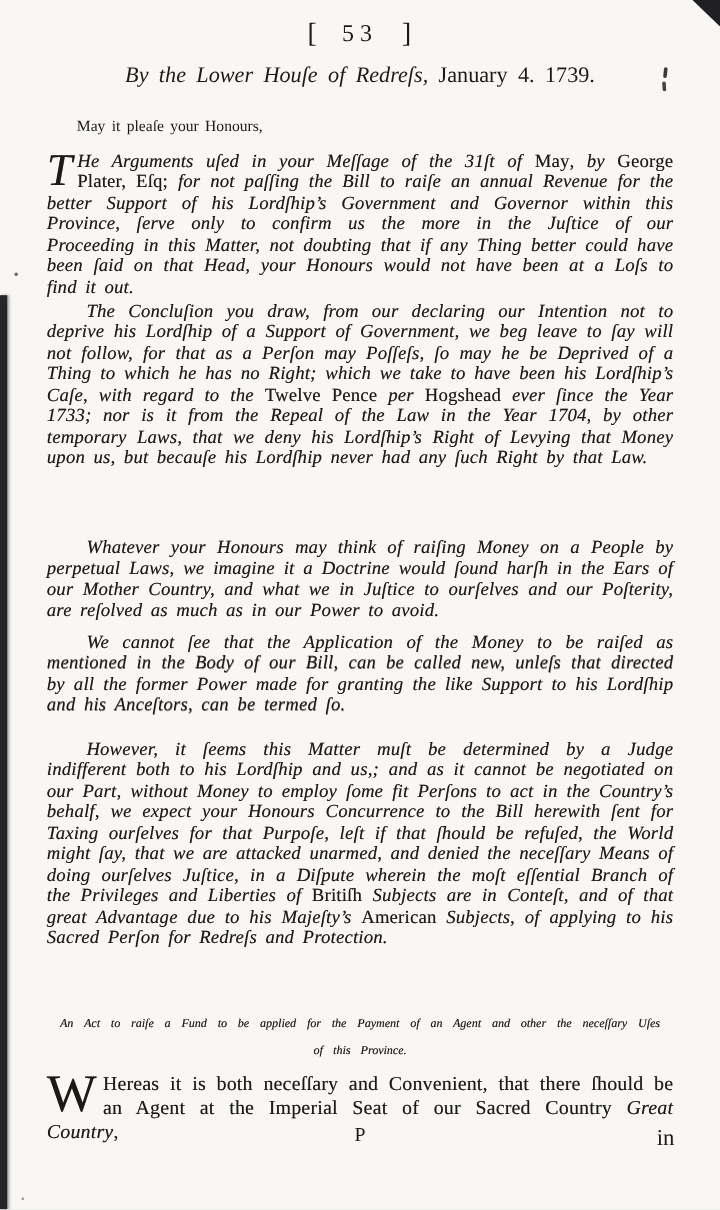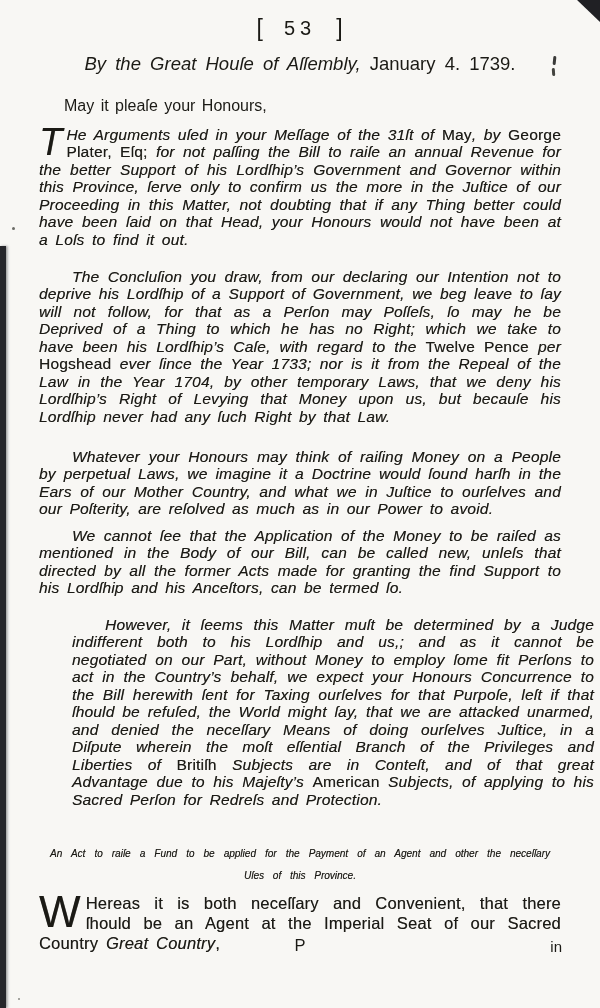--- a/index.html
+++ b/index.html
@@ -1,21 +1,21 @@
 <!DOCTYPE html>
 <html><head>
 <meta charset="utf-8">
 <style>
   html,body{margin:0;padding:0;background:#e8e8e6;}
   .page{
     position:relative;
     width:600px;height:1008px;
     background:#f8f7f4;
     overflow:hidden;
-    font-family:Liberation Sans, sans-serif;
+    font-family:Liberation Serif, serif;
     color:#1b1a15;
   }
   
   .strip-left{
     position:absolute;left:0;top:246px;width:6px;height:762px;
     background:#26262a;
     box-shadow:1.5px 0 2.5px rgba(40,40,45,0.45);
   }
   .corner-tr{
     position:absolute;right:0;top:0;width:28px;height:22px;
@@ -33,87 +33,87 @@
     text-align:center;font-size:20px;letter-spacing:1px;
   }
   .pagenum .bracket{font-size:23px;position:relative;top:1px;}
   .pagenum .num{margin:0 20px;letter-spacing:5px;}
   .byline{
     position:absolute;top:53px;left:0;width:100%;
     text-align:center;font-size:18.5px;word-spacing:4px;
   }
   .salutation{
     position:absolute;top:97px;left:64px;
-    font-size:16px;word-spacing:2px;
+    font-size:13px;word-spacing:2px;
   }
   .para{
     position:absolute;left:39px;width:522px;
     font-size:15.5px;line-height:17.45px;
     text-align:justify;word-spacing:3px;letter-spacing:0.2px;
     text-shadow:0.2px 0.2px 0.35px rgba(25,24,19,0.55);
   }
   .seg-i{font-style:italic;}
   .seg-r{font-style:normal;}
   .p1{top:126px;}
-  .p2{top:268px;text-indent:33px;}
+  .p2{top:251px;text-indent:33px;}
   .p3{top:448px;text-indent:33px;}
   .p4{top:527px;text-indent:33px;}
-  .p5{top:616px;text-indent:33px;margin-left:33px;}
+  .p5{top:616px;text-indent:33px;}
   .dropcap{
     float:left;font-size:38px;line-height:29px;
     padding:2px 4px 0 0;text-indent:0;
   }
   .dc-i{font-style:italic;}
   .dc-r{font-style:normal;font-size:44px;line-height:33px;padding-right:5px;}
   .act-heading{
     position:absolute;top:843px;left:50px;width:500px;
     font-style:italic;font-size:10px;line-height:21.5px;
     text-align:justify;text-align-last:center;word-spacing:6px;
     text-shadow:0.2px 0.2px 0.35px rgba(25,24,19,0.55);
   }
   .whereas{
     top:893px;font-size:16.5px;line-height:20px;font-style:normal;
   }
   .sig-mark{
     position:absolute;top:936px;left:0;width:100%;
     text-align:center;font-size:16.5px;
   }
   .catchword{
-    position:absolute;top:938px;right:38px;font-size:15px;
+    position:absolute;top:938px;right:38px;font-size:19px;
   }
 </style>
 </head>
 <body>
 
 <div class="page">
 
   <div class="strip-left"></div>
   <div class="corner-tr"></div>
   <div class="ink-mark-1"></div>
   <div class="ink-mark-2"></div>
   <div class="speck-1"></div>
   <div class="speck-2"></div>
 
   <div class="pagenum">
     <span class="bracket">[</span><span class="num">53</span><span class="bracket">]</span>
   </div>
 
-  <div class="byline"><span class="seg-i">By the Great Houſe of Aſſembly,</span><span class="seg-r"> January 4. 1739.</span></div>
+  <div class="byline"><span class="seg-i">By the Lower Houſe of Redreſs,</span><span class="seg-r"> January 4. 1739.</span></div>
 
   <div class="salutation">May it pleaſe your Honours,</div>
 
   <div class="para p1">
     <span class="dropcap dc-i">T</span><span><span class="seg-i">He Arguments uſed in your Meſſage of the 31ſt of </span><span class="seg-r">May</span><span class="seg-i">, by </span><span class="seg-r">George Plater, Eſq;</span><span class="seg-i"> for not paſſing the Bill to raiſe an annual Revenue for the better Support of his Lordſhip’s Government and Governor within this Province, ſerve only to confirm us the more in the Juſtice of our Proceeding in this Matter, not doubting that if any Thing better could have been ſaid on that Head, your Honours would not have been at a Loſs to find it out.</span></span>
   </div>
 
   <div class="para p2"><span class="seg-i">The Concluſion you draw, from our declaring our Intention not to deprive his Lordſhip of a Support of Government, we beg leave to ſay will not follow, for that as a Perſon may Poſſeſs, ſo may he be Deprived of a Thing to which he has no Right; which we take to have been his Lordſhip’s Caſe, with regard to the </span><span class="seg-r">Twelve Pence</span><span class="seg-i"> per </span><span class="seg-r">Hogshead</span><span class="seg-i"> ever ſince the Year 1733; nor is it from the Repeal of the Law in the Year 1704, by other temporary Laws, that we deny his Lordſhip’s Right of Levying that Money upon us, but becauſe his Lordſhip never had any ſuch Right by that Law.</span></div>
 
   <div class="para p3"><span class="seg-i">Whatever your Honours may think of raiſing Money on a People by perpetual Laws, we imagine it a Doctrine would ſound harſh in the Ears of our Mother Country, and what we in Juſtice to ourſelves and our Poſterity, are reſolved as much as in our Power to avoid.</span></div>
 
-  <div class="para p4"><span class="seg-i">We cannot ſee that the Application of the Money to be raiſed as mentioned in the Body of our Bill, can be called new, unleſs that directed by all the former Acts made for granting the find Support to his Lordſhip and his Anceſtors, can be termed ſo.</span></div>
+  <div class="para p4"><span class="seg-i">We cannot ſee that the Application of the Money to be raiſed as mentioned in the Body of our Bill, can be called new, unleſs that directed by all the former Power made for granting the like Support to his Lordſhip and his Anceſtors, can be termed ſo.</span></div>
 
   <div class="para p5"><span class="seg-i">However, it ſeems this Matter muſt be determined by a Judge indifferent both to his Lordſhip and us,; and as it cannot be negotiated on our Part, without Money to employ ſome fit Perſons to act in the Country’s behalf, we expect your Honours Concurrence to the Bill herewith ſent for Taxing ourſelves for that Purpoſe, leſt if that ſhould be refuſed, the World might ſay, that we are attacked unarmed, and denied the neceſſary Means of doing ourſelves Juſtice, in a Diſpute wherein the moſt eſſential Branch of the Privileges and Liberties of </span><span class="seg-r">Britiſh</span><span class="seg-i"> Subjects are in Conteſt, and of that great Advantage due to his Majeſty’s </span><span class="seg-r">American</span><span class="seg-i"> Subjects, of applying to his Sacred Perſon for Redreſs and Protection.</span></div>
 
   <div class="act-heading">An Act to raiſe a Fund to be applied for the Payment of an Agent and other the neceſſary Uſes of this Province.</div>
 
   <div class="para whereas">
     <span class="dropcap dc-r">W</span><span><span class="seg-r">Hereas it is both neceſſary and Convenient, that there ſhould be an Agent at the Imperial Seat of our Sacred Country </span><span class="seg-i">Great Country</span><span class="seg-r">,</span></span>
   </div>
 
   <div class="sig-mark">P</div>

